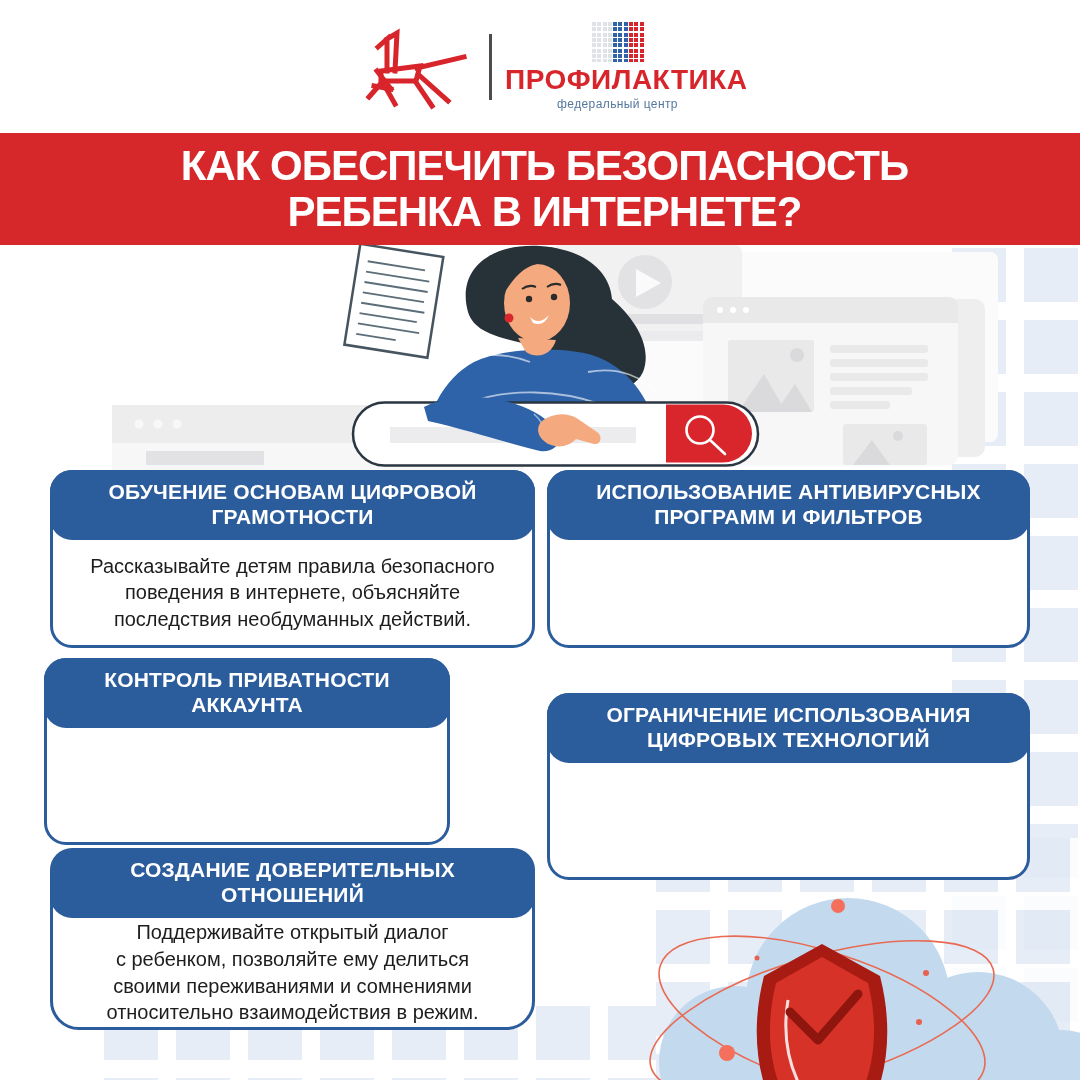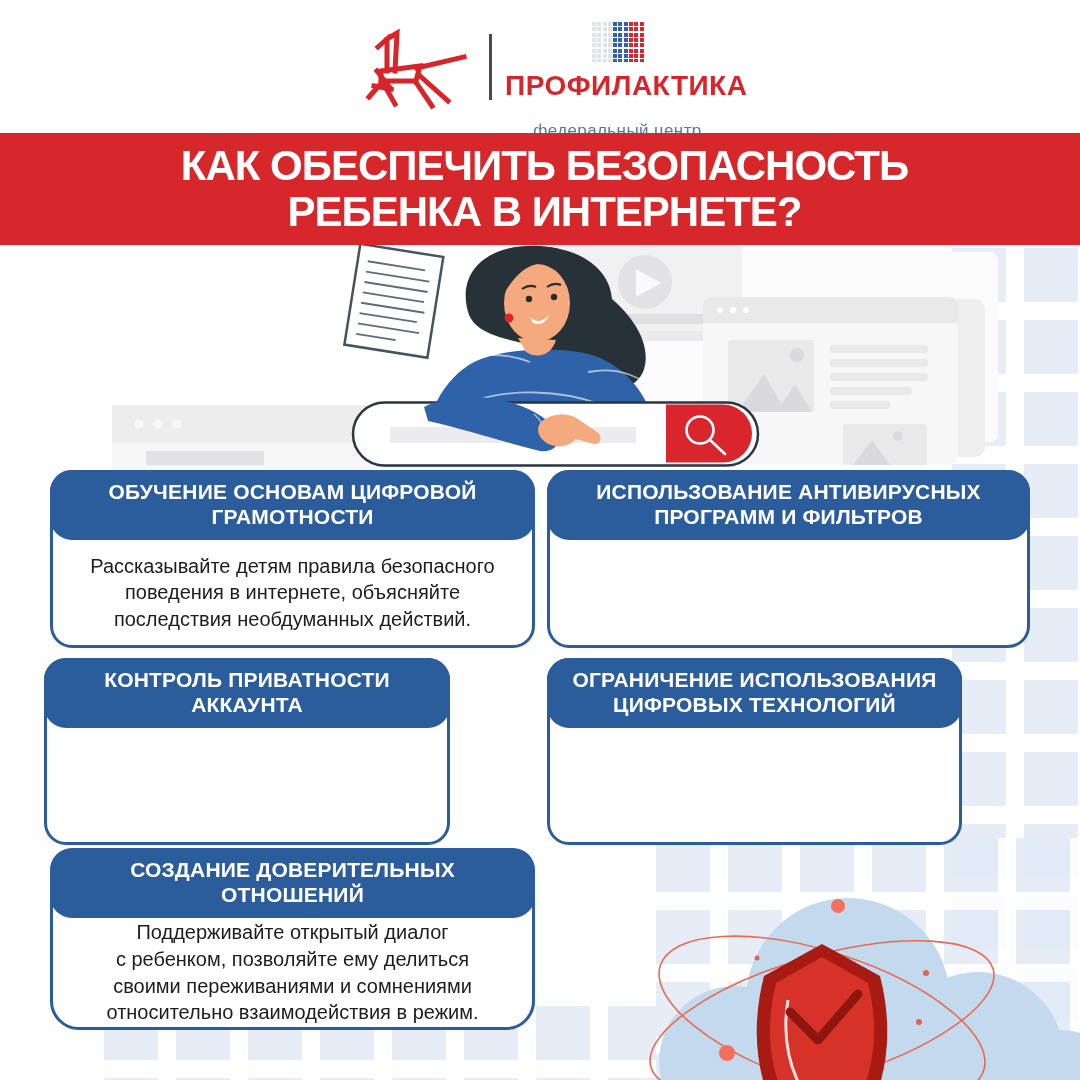--- a/index.html
+++ b/index.html
@@ -23,22 +23,22 @@
   #brand-divider{left:489px;top:34px;width:3px;height:66px;background:#4c4c4c;}
   #brand-block{left:505px;top:22px;width:225px;text-align:center;}
   .logo-grid{width:52px;height:40px;display:flex;margin:0 auto;}
   .logo-grid .seg{height:100%;
     background-image:
       repeating-linear-gradient(to bottom, transparent 0 4px, #ffffff 4px 5.3px),
       repeating-linear-gradient(to right, var(--c) 0 4px, #ffffff 4px 5.3px);}
   .seg-gray{--c:#dfe2e6;width:21px;}
   .seg-blue{--c:#2f62a7;width:16px;}
   .seg-red{--c:#d8252b;width:15px;}
-  #brand-title{margin-top:8px;font-size:28px;font-weight:bold;color:#d8252b;letter-spacing:.5px;}
-  #brand-subtitle{margin-top:19px;font-size:17px;color:#54779e;letter-spacing:.4px;}
+  #brand-title{margin-top:2px;font-size:28px;font-weight:bold;color:#d8252b;letter-spacing:.5px;}
+  #brand-subtitle{margin-top:1px;font-size:12px;color:#54779e;letter-spacing:.4px;}
 
   
   #banner{left:0;top:133px;width:1080px;height:112px;background:#d6272b;z-index:3;
           display:flex;align-items:center;justify-content:center;}
   #banner-title{color:#ffffff;font-weight:bold;font-size:42px;line-height:1.1;
                 letter-spacing:-1px;text-align:center;white-space:pre-line;margin-left:9px;}
 
   
   #illustration{left:100px;top:245px;width:980px;height:225px;z-index:1;}
   #cloud-shield{left:620px;top:868px;width:460px;height:212px;z-index:1;}
@@ -49,21 +49,21 @@
   .card-header{position:absolute;left:-3px;right:-3px;top:-3px;height:70px;background:#2b5c9b;
         border-radius:22px;display:flex;align-items:center;justify-content:center;
         color:#ffffff;font-weight:bold;font-size:21px;line-height:1.18;text-align:center;
         padding:0 22px;white-space:pre-line;letter-spacing:.2px;}
   .card-body{position:absolute;left:0;right:0;top:67px;bottom:0;display:flex;align-items:center;
         justify-content:center;text-align:center;color:#1d1d1f;font-size:20px;line-height:1.33;
         padding:2px 14px;white-space:pre-line;}
   #card-1{left:50px;top:470px;width:485px;height:178px;padding-left:31px;}
   #card-2{left:547px;top:470px;width:483px;height:178px;}
   #card-3{left:44px;top:658px;width:406px;height:187px;}
-  #card-4{left:547px;top:658px;width:415px;height:187px;}
+  #card-4{left:547px;top:693px;width:483px;height:187px;}
   #card-5{left:50px;top:848px;width:485px;height:182px;border-radius:29px;}
 </style>
 </head>
 <body>
 
 <div class="sq-pattern" id="pattern-right"></div>
 <div class="sq-pattern" id="pattern-bottomright"></div>
 <div class="sq-pattern" id="pattern-bottomleft"></div>
 
 <div class="abs" id="top-bar">

